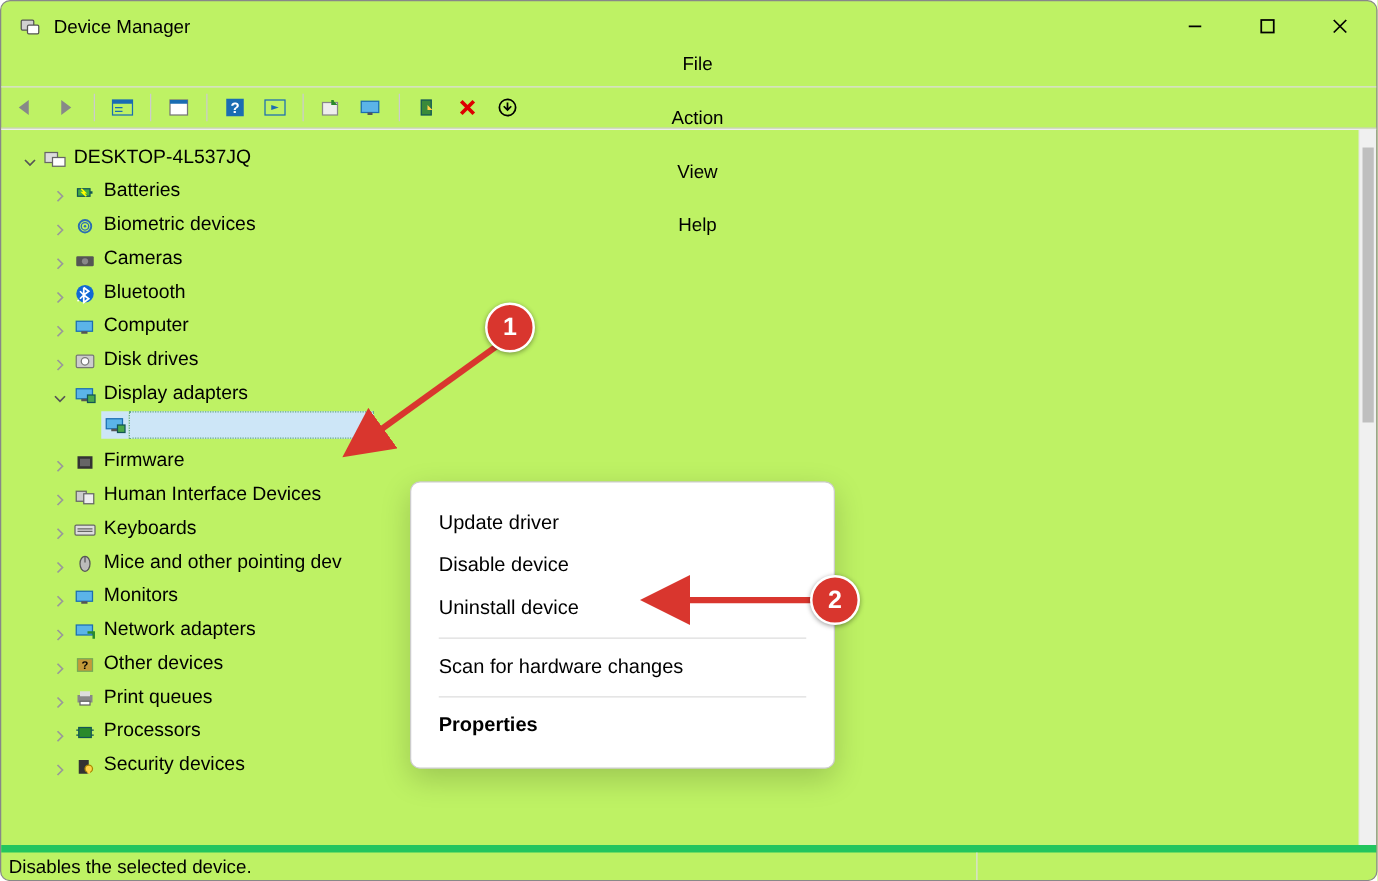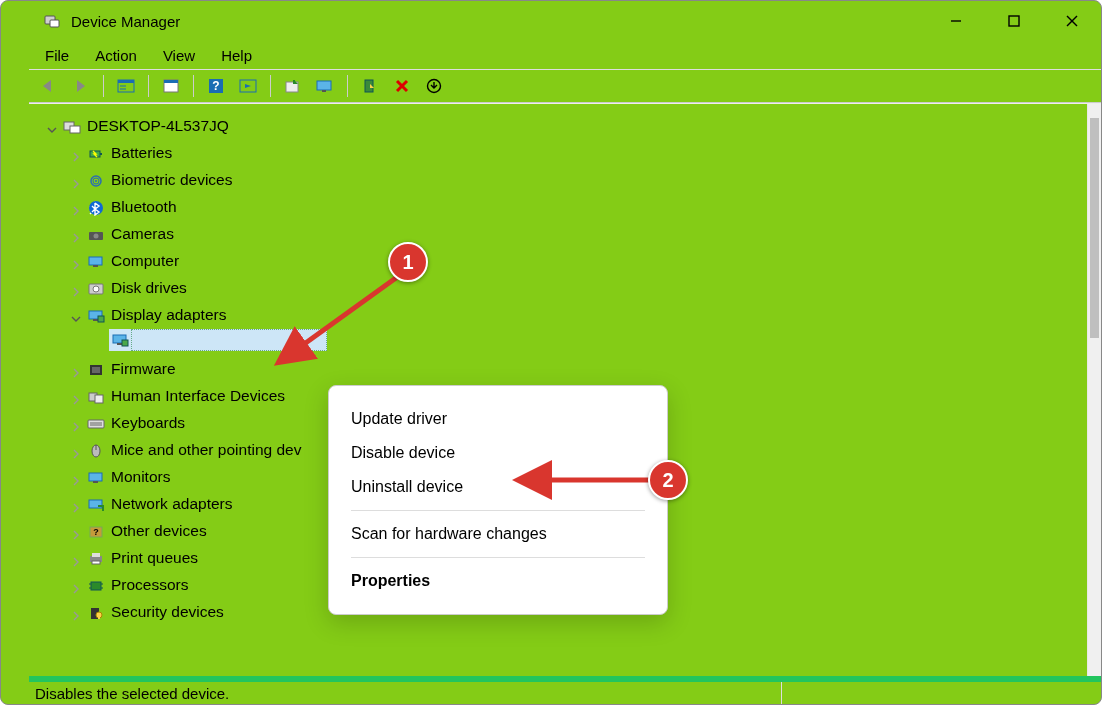--- a/index.html
+++ b/index.html
@@ -13,24 +13,23 @@
     height: 705px;
     overflow: hidden;
     position: relative;
   }
   .window {
     width: 1102px;
     height: 705px;
     border: 1px solid #888;
     border-radius: 8px;
     position: relative;
-    background: #84cc16;
+    background: #bef264;
     display: flex;
     flex-direction: column;
-    padding-left: 28px;
   }
   .titlebar {
     height: 40px;
     display: flex;
     align-items: center;
     padding-left: 14px;
     font-size: 15px;
   }
   .titlebar .app-icon {
     width: 18px; height: 18px;
@@ -50,20 +49,21 @@
     justify-content: center;
     font-size: 16px;
   }
   .menubar {
     height: 28px;
     display: flex;
     align-items: center;
     gap: 22px;
     padding-left: 14px;
     font-size: 15px;
+    flex-direction: column;
   }
   .menu-item { padding: 2px 2px; }
   .toolbar {
     height: 34px;
     border-top: 1px solid #ddd;
     border-bottom: 1px solid #ccc;
     display: flex;
     align-items: center;
     gap: 4px;
     padding-left: 6px;
@@ -367,40 +367,40 @@
             <span class="label">Biometric devices</span>
           </div>
           <div class="row lvl1">
             <span class="expander">
               <svg width="10" height="10">
                 <path d="M3 1 L7 5 L3 9" fill="none" stroke="#999" stroke-width="1.4"></path>
               </svg>
             </span>
             <span class="icon">
               <svg width="18" height="16">
+                <rect x="2" y="5" width="14" height="8" rx="1" fill="#555"></rect>
+                <circle cx="9" cy="9" r="2.5" fill="#888"></circle>
+              </svg>
+            </span>
+            <span class="label">Cameras</span>
+          </div>
+          <div class="row lvl1">
+            <span class="expander">
+              <svg width="10" height="10">
+                <path d="M3 1 L7 5 L3 9" fill="none" stroke="#999" stroke-width="1.4"></path>
+              </svg>
+            </span>
+            <span class="icon">
+              <svg width="18" height="16">
                 <path d="M7 2 L12 6 L7 10 L12 14 L7 10 L7 2 M7 10 L3 6 M7 10 L3 14" fill="none" stroke="#fff" stroke-width="1.4"></path>
                 <circle cx="9" cy="8" r="7" fill="#1169d4"></circle>
                 <path d="M8 3 L12 6 L8 9 L8 3 M8 9 L12 12 L8 15 L8 9 M8 9 L5 6 M8 9 L5 12" fill="none" stroke="#fff" stroke-width="1.4"></path>
               </svg>
             </span>
             <span class="label">Bluetooth</span>
-          </div>
-          <div class="row lvl1">
-            <span class="expander">
-              <svg width="10" height="10">
-                <path d="M3 1 L7 5 L3 9" fill="none" stroke="#999" stroke-width="1.4"></path>
-              </svg>
-            </span>
-            <span class="icon">
-              <svg width="18" height="16">
-                <rect x="2" y="5" width="14" height="8" rx="1" fill="#555"></rect>
-                <circle cx="9" cy="9" r="2.5" fill="#888"></circle>
-              </svg>
-            </span>
-            <span class="label">Cameras</span>
           </div>
           <div class="row lvl1">
             <span class="expander">
               <svg width="10" height="10">
                 <path d="M3 1 L7 5 L3 9" fill="none" stroke="#999" stroke-width="1.4"></path>
               </svg>
             </span>
             <span class="icon">
               <svg width="18" height="16">
                 <rect x="2" y="3" width="13" height="8" fill="#5bb4e8" stroke="#1a6db3"></rect>

